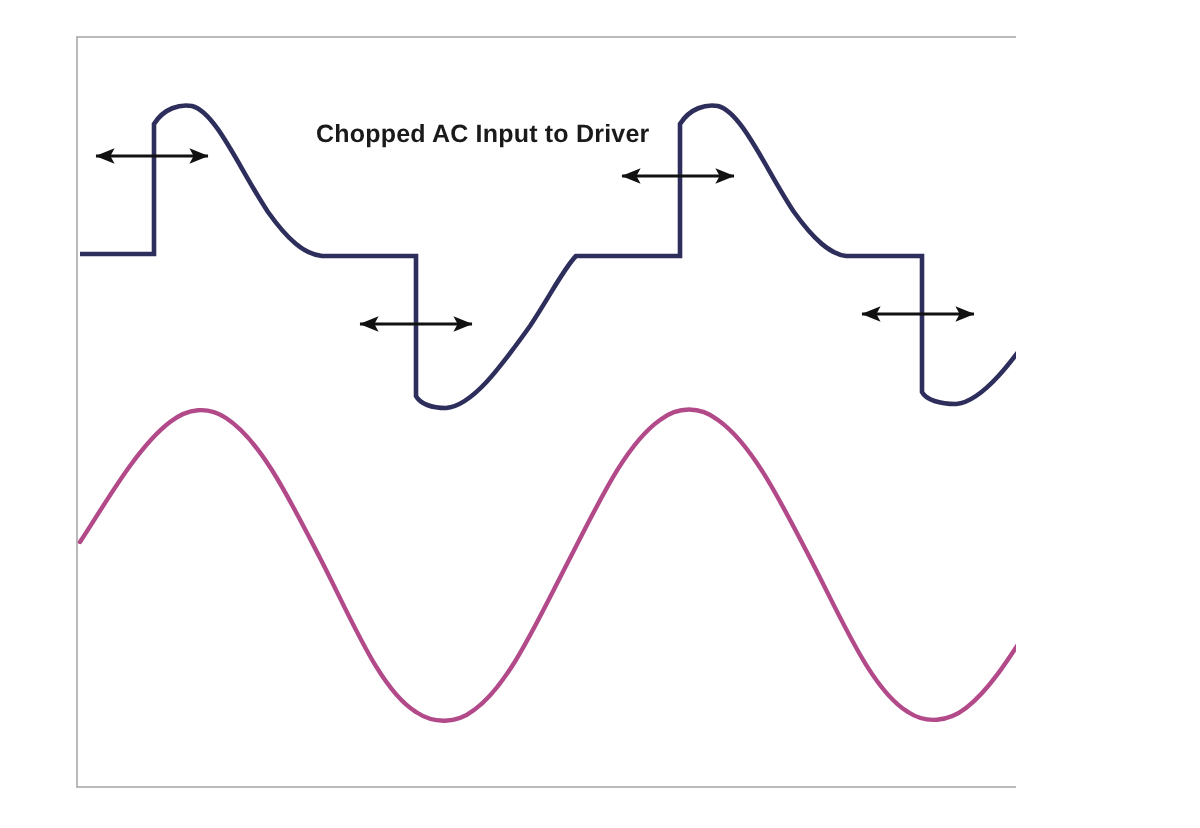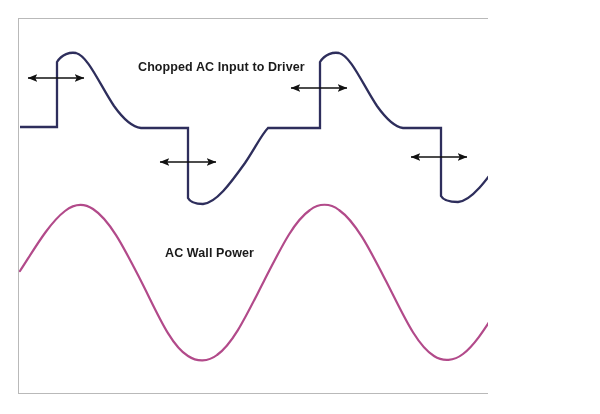--- a/index.html
+++ b/index.html
@@ -7,20 +7,21 @@
     padding: 0;
     background: #ffffff;
   }
   #stage {
     position: relative;
     width: 488px;
     height: 414px;
     background: #ffffff;
     overflow: hidden;
     font-family: "Liberation Sans", sans-serif;
+    margin-left: 20px;
   }
   #frame {
     position: absolute;
     left: 18px;
     top: 18px;
     width: 563px;
     height: 376px;
     border: 1px solid #b9b9b9;
     box-sizing: border-box;
     background: #ffffff;
@@ -80,15 +81,14 @@
         <line x1="28" y1="78" x2="84" y2="78" stroke="#111111" stroke-width="1.5" marker-end="url(#arrowRight)" marker-start="url(#arrowLeft)"></line>
         <line x1="160" y1="162" x2="216" y2="162" stroke="#111111" stroke-width="1.5" marker-end="url(#arrowRight)" marker-start="url(#arrowLeft)"></line>
         <line x1="291" y1="88" x2="347" y2="88" stroke="#111111" stroke-width="1.5" marker-end="url(#arrowRight)" marker-start="url(#arrowLeft)"></line>
         <line x1="411" y1="157" x2="467" y2="157" stroke="#111111" stroke-width="1.5" marker-end="url(#arrowRight)" marker-start="url(#arrowLeft)"></line>
       </g>
 
   </svg>
 
   <div class="wave-label" id="label-chopped">Chopped AC Input to Driver</div>
 
-  <div class="wave-label" id="label-wall">AC Wall Power</div>
 
 </div>
 
 </body></html>

